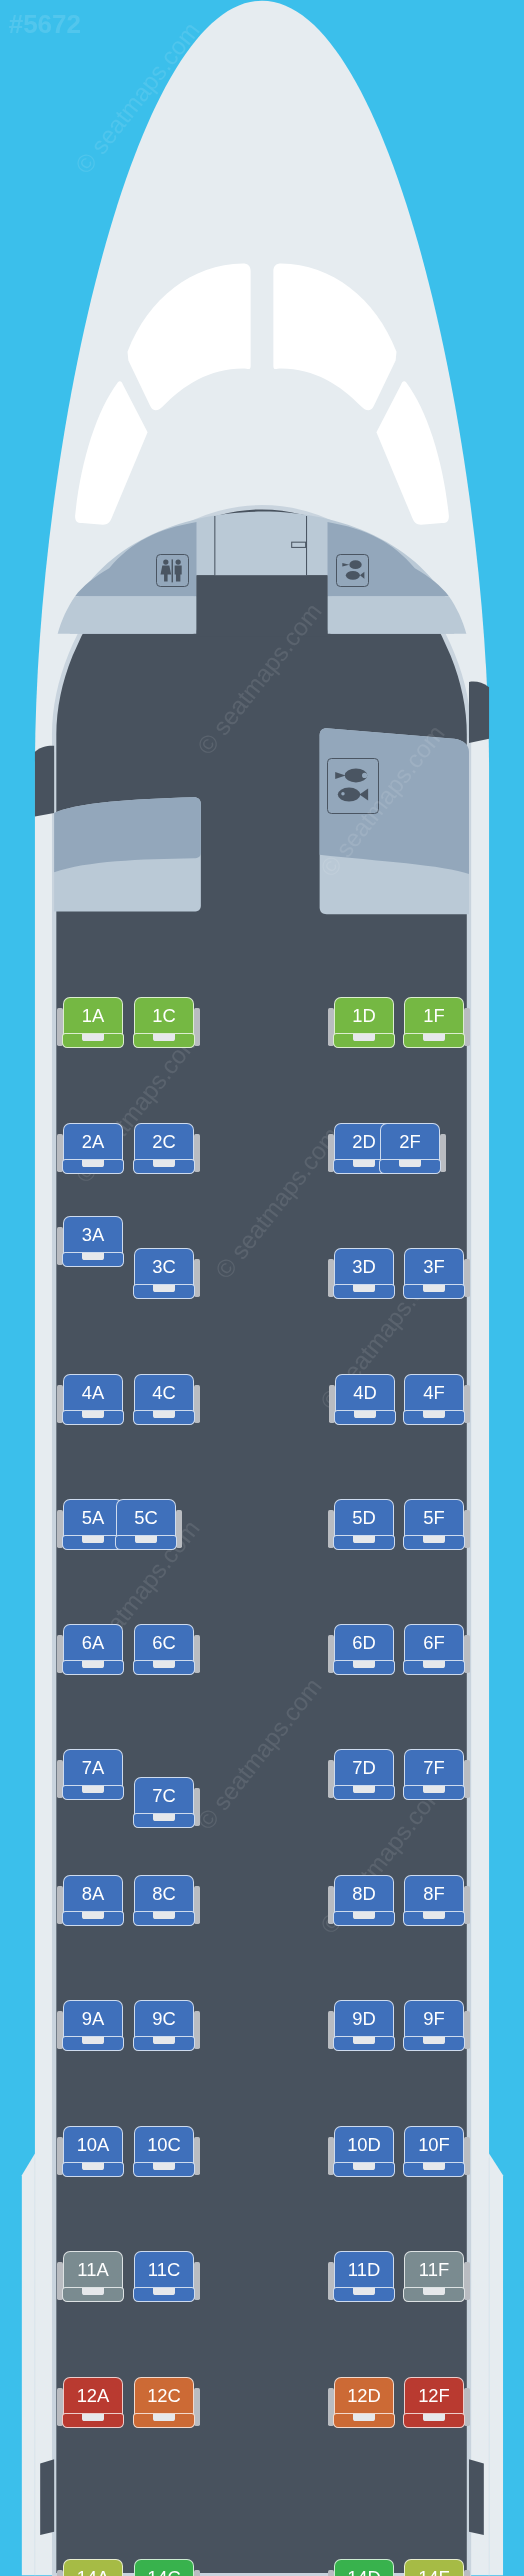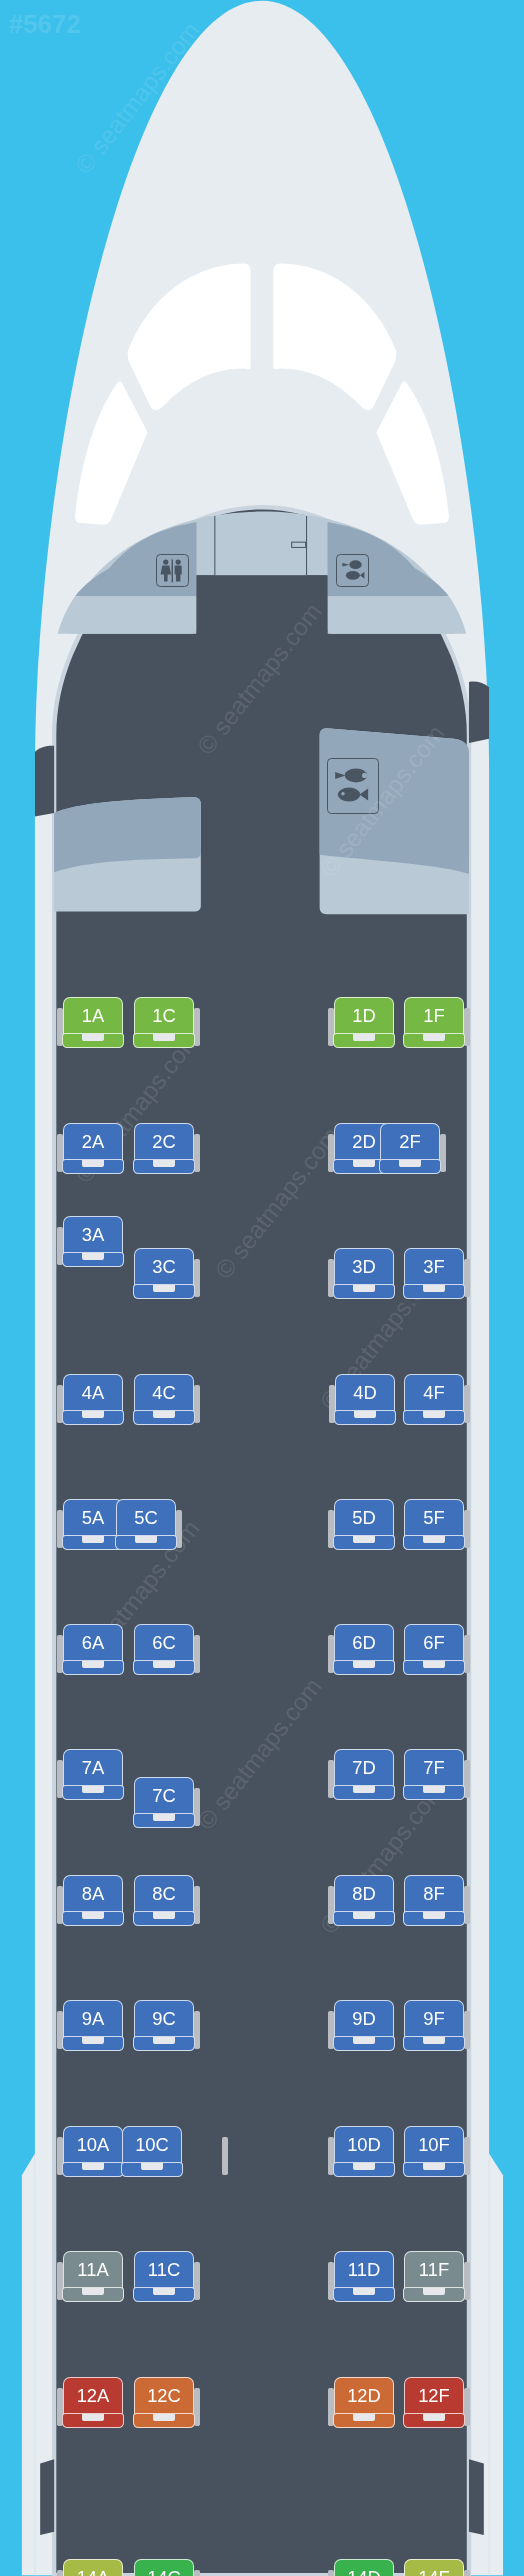--- a/index.html
+++ b/index.html
@@ -435,21 +435,21 @@
       <div class="label">9F</div>
     </div>
     <div class="seat" style="left: 63px; top: 2126px;">
       <div class="arm l"></div>
       <div class="back" style="background:#3f70bb"></div>
       <div class="cushion" style="background:#3f70bb">
         <div class="tab"></div>
       </div>
       <div class="label">10A</div>
     </div>
-    <div class="seat" style="left: 122px; top: 2126px; padding-left: 40px;">
+    <div class="seat" style="left: 134px; top: 2126px;">
       <div class="arm r"></div>
       <div class="back" style="background:#3f70bb"></div>
       <div class="cushion" style="background:#3f70bb">
         <div class="tab"></div>
       </div>
       <div class="label">10C</div>
     </div>
     <div class="seat" style="left: 334px; top: 2126px;">
       <div class="arm l"></div>
       <div class="back" style="background:#3f70bb"></div>

